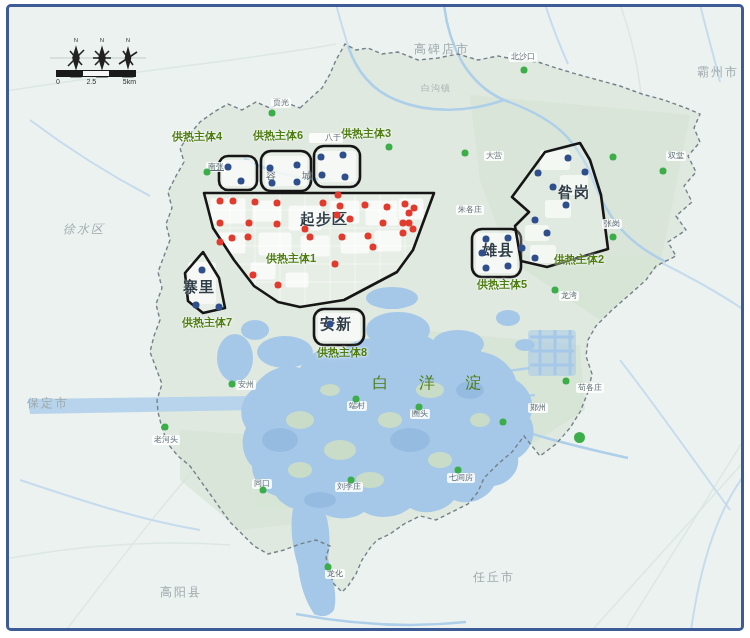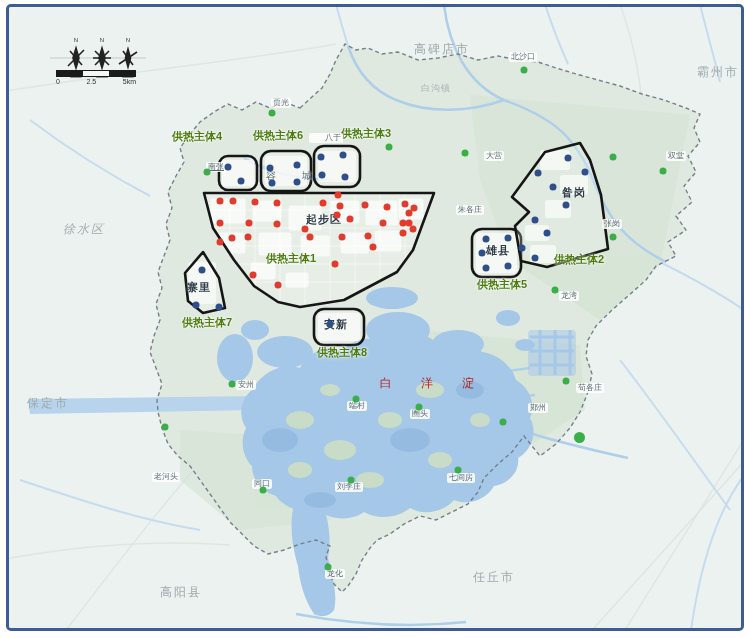--- a/index.html
+++ b/index.html
@@ -13,29 +13,29 @@
     border:3px solid #3d5c97;border-radius:5px;
     overflow:hidden;background:#ecf2ef;
   }
   .inner{position:absolute;left:-9px;top:-7px;width:750px;height:638px;}
   svg.geo{position:absolute;left:0;top:0;}
   #overlay{position:absolute;left:0;top:0;width:750px;height:638px;}
 
   .lbl{position:absolute;transform:translate(-50%,-50%);white-space:nowrap;}
   .zone-label{font-size:11px;font-weight:bold;color:#4d7c0f;
     text-shadow:0 0 2px rgba(255,255,255,.9),0 0 4px rgba(255,255,255,.7);}
-  .area-label{font-size:11px;font-weight:bold;color:#2f3d47;letter-spacing:1px;
+  .area-label{font-size:15px;font-weight:bold;color:#2f3d47;letter-spacing:1px;
     text-shadow:0 0 2px rgba(255,255,255,.9);}
   .area-label.spaced{letter-spacing:26px;font-weight:normal;color:#55666e;font-size:10px;
     padding-left:26px;}
   .city-label{font-size:12px;color:#9faaad;letter-spacing:2px;}
   .city-label.small{font-size:9px;letter-spacing:1px;color:#aab4b6;}
   .village-label{font-size:8px;color:#5c6c73;background:rgba(255,255,255,.85);
     padding:0 2px;border-radius:2px;line-height:10px;}
-  .lake-label{font-size:12px;color:#b91c1c;letter-spacing:13px;padding-left:13px;}
+  .lake-label{font-size:16px;color:#4d7c0f;letter-spacing:13px;padding-left:13px;}
 
   .dot{position:absolute;width:7px;height:7px;border-radius:50%;
     transform:translate(-50%,-50%);}
 
   
   .compass{position:absolute;left:46px;top:30px;width:104px;height:60px;}
   
   .scalebar{position:absolute;left:56px;top:70px;width:80px;}
   .scalebar .bar{display:flex;height:5px;border:1px solid #1a1a1a;}
   .scalebar .seg{flex:1;}
@@ -223,21 +223,21 @@
         <div class="lbl village-label" style="left: 523px; top: 57px;">北沙口</div>
         <div class="lbl village-label" style="left: 281px; top: 103px;">贾光</div>
         <div class="lbl village-label" style="left: 216px; top: 167px; text-decoration: underline;">南张</div>
         <div class="lbl village-label" style="left: 326px; top: 138px; padding-left: 16px;">八于</div>
         <div class="lbl village-label" style="left: 494px; top: 156px;">大营</div>
         <div class="lbl village-label" style="left: 676px; top: 156px;">双堂</div>
         <div class="lbl village-label" style="left: 612px; top: 224px;">张岗</div>
         <div class="lbl village-label" style="left: 470px; top: 210px;">朱各庄</div>
         <div class="lbl village-label" style="left: 569px; top: 296px;">龙湾</div>
         <div class="lbl village-label" style="left: 557px; top: 388px; margin-left: 33px;">苟各庄</div>
-        <div class="lbl village-label" style="left: 166px; top: 440px; margin-top: 37px;">老河头</div>
+        <div class="lbl village-label" style="left: 166px; top: 440px;">老河头</div>
         <div class="lbl village-label" style="left: 246px; top: 385px;">安州</div>
         <div class="lbl village-label" style="left: 262px; top: 484px;">同口</div>
         <div class="lbl village-label" style="left: 349px; top: 487px;">刘李庄</div>
         <div class="lbl village-label" style="left: 420px; top: 414px;">圈头</div>
         <div class="lbl village-label" style="left: 357px; top: 406px;">端村</div>
         <div class="lbl village-label" style="left: 509px; top: 408px; margin-left: 29px;">鄚州</div>
         <div class="lbl village-label" style="left: 461px; top: 478px;">七间房</div>
         <div class="lbl village-label" style="left: 335px; top: 574px;">龙化</div>
         <div class="lbl lake-label" style="left: 427px; top: 383px;">白 洋 淀</div>
         <div class="dot red" style="left: 220px; top: 201px; background: rgb(226, 59, 46);"></div>

